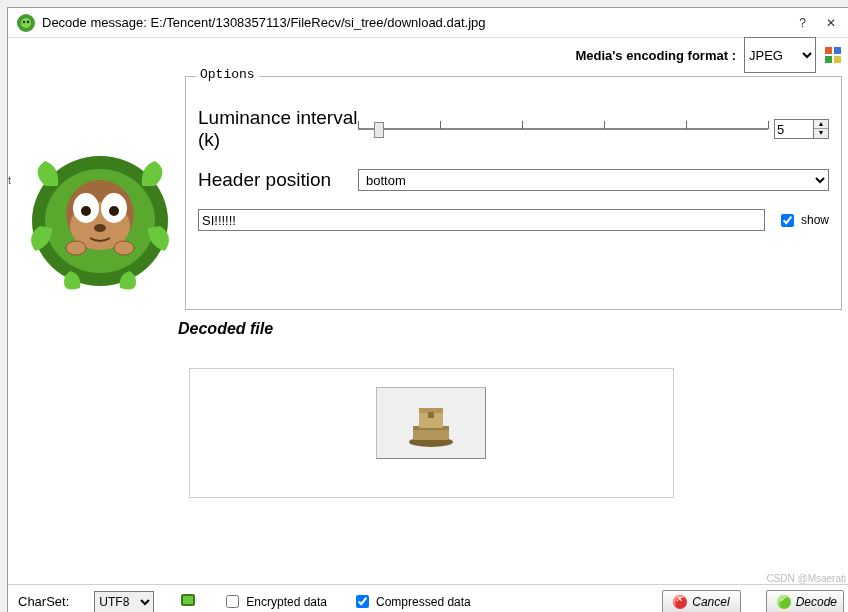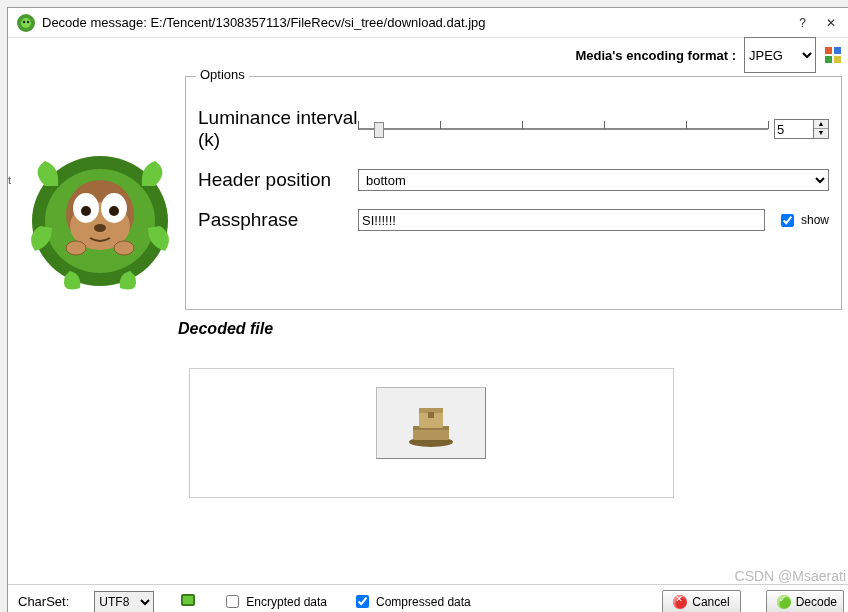--- a/index.html
+++ b/index.html
@@ -3,33 +3,33 @@
 <meta charset="utf-8">
 <style>
 * { box-sizing: border-box; font-family: Tahoma, Arial, sans-serif; font-size: 12px; }
 body { margin: 0; background: #f0f0f0; }
 .window { width: 848px; height: 612px; background: #fff; border: 1px solid #999; position: relative; margin:7px; }
 .titlebar { height: 30px; display: flex; align-items: center; padding: 0 8px; border-bottom: 1px solid #e0e0e0; }
 .titlebar .appicon { width: 20px; height: 20px; margin-right: 6px; }
 .titlebar .title { flex: 1; font-size: 13px; }
 .titlebar .sys { display:flex; gap:20px; padding:0 10px; font-size:16px; color:#333; }
 .titlebar .sys span { cursor:default; }
-.watermark-br { position:absolute; bottom:34px; right:8px; font-size:14px; color:#bbb; }
+.watermark-br { position:absolute; bottom:34px; right:8px; font-size:10px; color:#bbb; }
 
 .topstrip { height: 34px; display:flex; align-items:center; justify-content:flex-end; padding:4px 12px; }
 .topstrip .lbl { font-weight:bold; font-size:13px; margin-right:8px; }
 .topstrip select { font-size:13px; height:36px; width:72px; background:#fff; border:1px solid #7a7a7a; }
 .topstrip .paletteicon { width:18px; height:18px; margin-left:8px; }
 
 .mainrow { display:flex; padding: 4px 12px 0 12px; }
 .leftcol { width: 165px; padding-top: 50px; }
 .rightcol { flex:1; }
 
 .groupbox { border:1px solid #b5b5b5; position:relative; padding: 20px 12px 60px 12px; }
-.groupbox .legend { position:absolute; top:-10px; left:10px; background:#fff; padding:0 4px; font-size:13px; }
+.groupbox .legend { position:absolute; top:-10px; left:10px; background:#fff; padding:0 4px; font-size:13px;font-family:Liberation Mono, monospace; }
 .row { display:flex; align-items:center; margin: 10px 0 18px 0; }
 .row .rlabel { width: 160px; font-size:19px; }
 .row .rctrl { flex:1; display:flex; align-items:center; gap:6px; }
 
 .slider { flex:1; height: 20px; position:relative; }
 .slider .track { position:absolute; left:0; right:0; top:9px; height:2px; background:#888; }
 .slider .tick { position:absolute; top:2px; width:1px; height:8px; background:#666; }
 .slider .thumb { position:absolute; top:3px; width:10px; height:16px; background:#e8e8e8; border:1px solid #888; left:4%; }
 .spinbox { display:flex; }
 .spinbox input { width:40px; height:20px; border:1px solid #7a7a7a; padding:0 2px; font-size:13px; }
@@ -44,21 +44,21 @@
 
 .droparea { margin: 30px auto 0 auto; width: 485px; height: 130px; border:1px solid #ccc; position:relative; background:#fff; }
 .filebtn { position:absolute; left:50%; top:18px; transform:translateX(-50%); width:110px; height:72px; background:#efefef; border:1px solid #bbb; border-right-color:#888; border-bottom-color:#888; display:flex; align-items:center; justify-content:center; }
 .filecap { position:absolute; left:0; right:0; top:98px; text-align:center; font-size:12px; }
 
 .bottombar { position:absolute; left:0; right:0; bottom:0; height:34px; border-top:1px solid #d0d0d0; display:flex; align-items:center; padding:0 10px; gap:25px; background:#fff; }
 .bottombar .lbl2 { font-size:13px; }
 .bottombar select { height:22px; width:60px; border:1px solid #7a7a7a; font-size:12px; }
 .chk2 { display:flex; align-items:center; gap:4px; font-size:13px; }
 .spacer { flex:1; }
-.btn { height:24px; padding:0 10px; display:flex; align-items:center; gap:5px; background: linear-gradient(#fefefe,#e4e4e4); border:1px solid #8a8a8a; border-radius:2px; font-size:13px; }
+.btn { height:24px; padding:0 10px; display:flex; align-items:center; gap:5px; background: linear-gradient(#fefefe,#e4e4e4); border:1px solid #8a8a8a; border-radius:2px; font-size:13px;font-style:italic; }
 .btn:last-child { padding-right:6px; }
 .icon-circle { width:14px; height:14px; border-radius:50%; display:inline-block; }
 .ic-red { background:#e03030; box-shadow: inset 2px 2px 2px #ff9090; position:relative; }
 .ic-red::after { content:"✕"; position:absolute; left:2px; top:-1px; font-size:9px; color:#fff; }
 .ic-green { background:#6cc32a; box-shadow: inset 2px 2px 2px #bdf090; position:relative; }
 .ic-green::after { content:"✓"; position:absolute; left:2px; top:-1px; font-size:9px; color:#fff; }
 
 .leftchar { position:absolute; left:0; top:166px; font-size:11px; color:#555; }
 .rightchar { position:absolute; right:0; top:166px; font-size:11px; color:#555; }
 </style>
@@ -156,21 +156,20 @@
         <div class="row">
           <span class="rlabel">Header position</span>
           <div class="rctrl">
             <select class="full">
               <option>bottom</option>
             </select>
           </div>
         </div>
 
         <div class="row">
-          <span class="rlabel">Passphrase</span>
           <div class="rctrl">
             <input class="full" value="SI!!!!!!" style="">
             <label class="chkrow">
               <input type="checkbox" checked="" style="">
               <span>show</span>
             </label>
           </div>
         </div>
       </div>
     </div>

